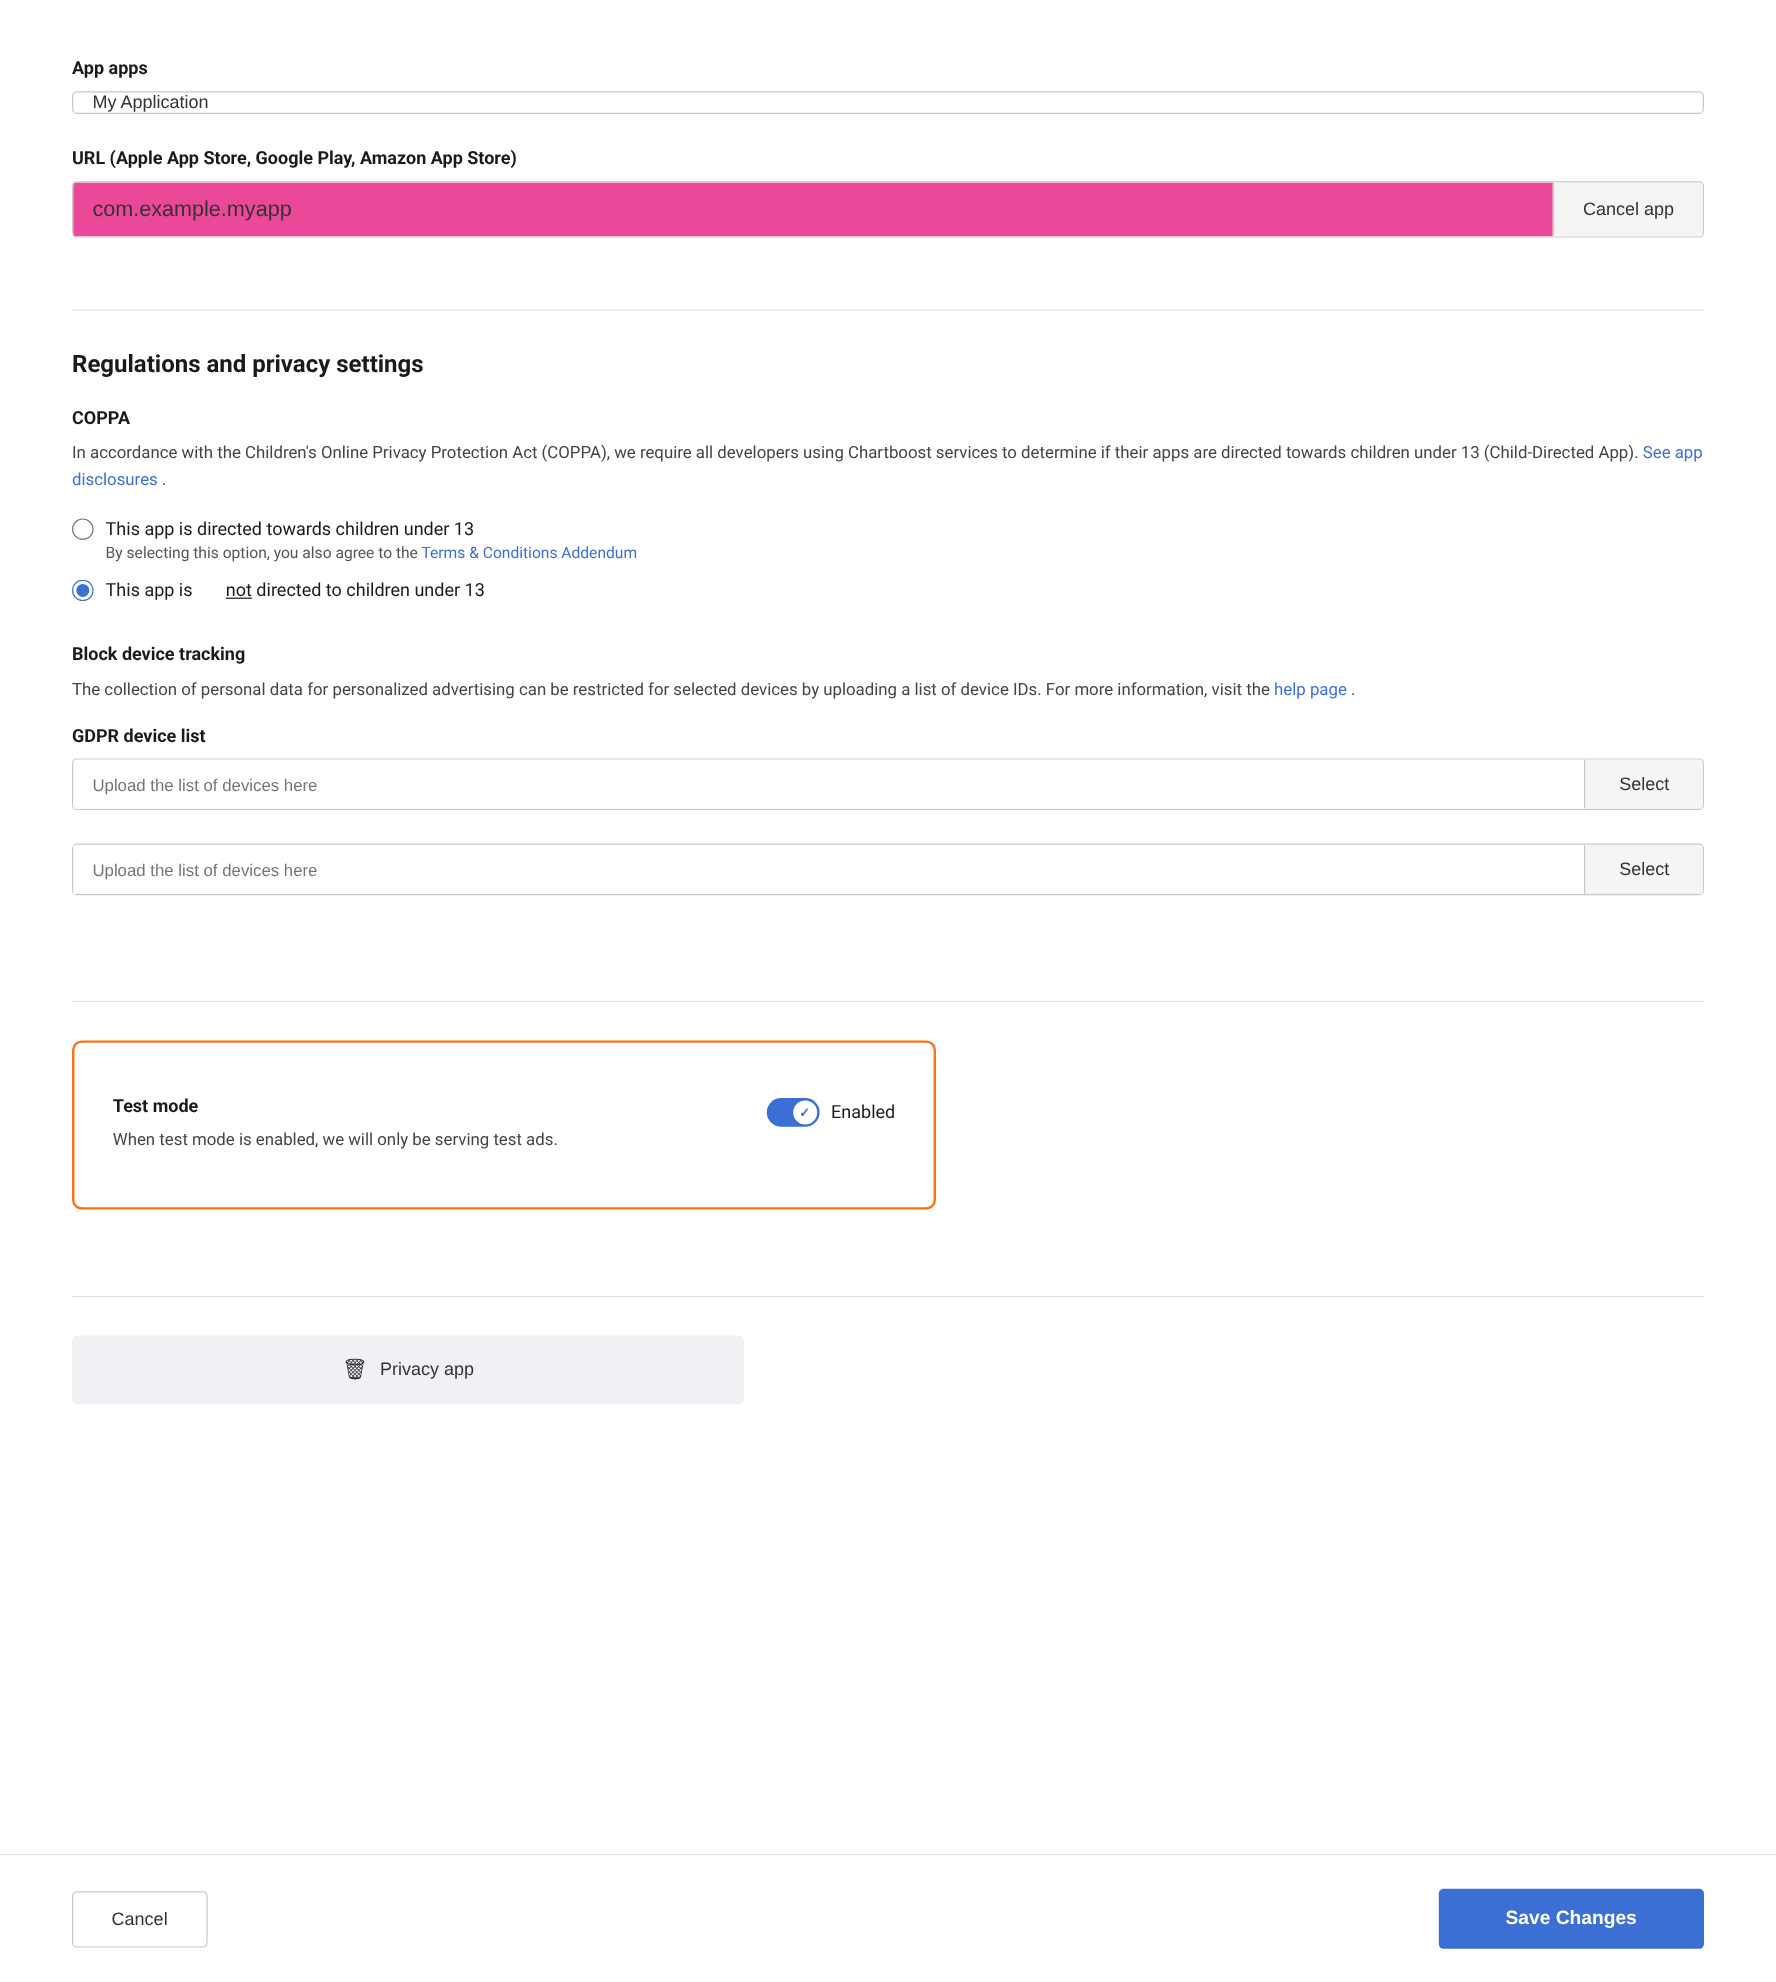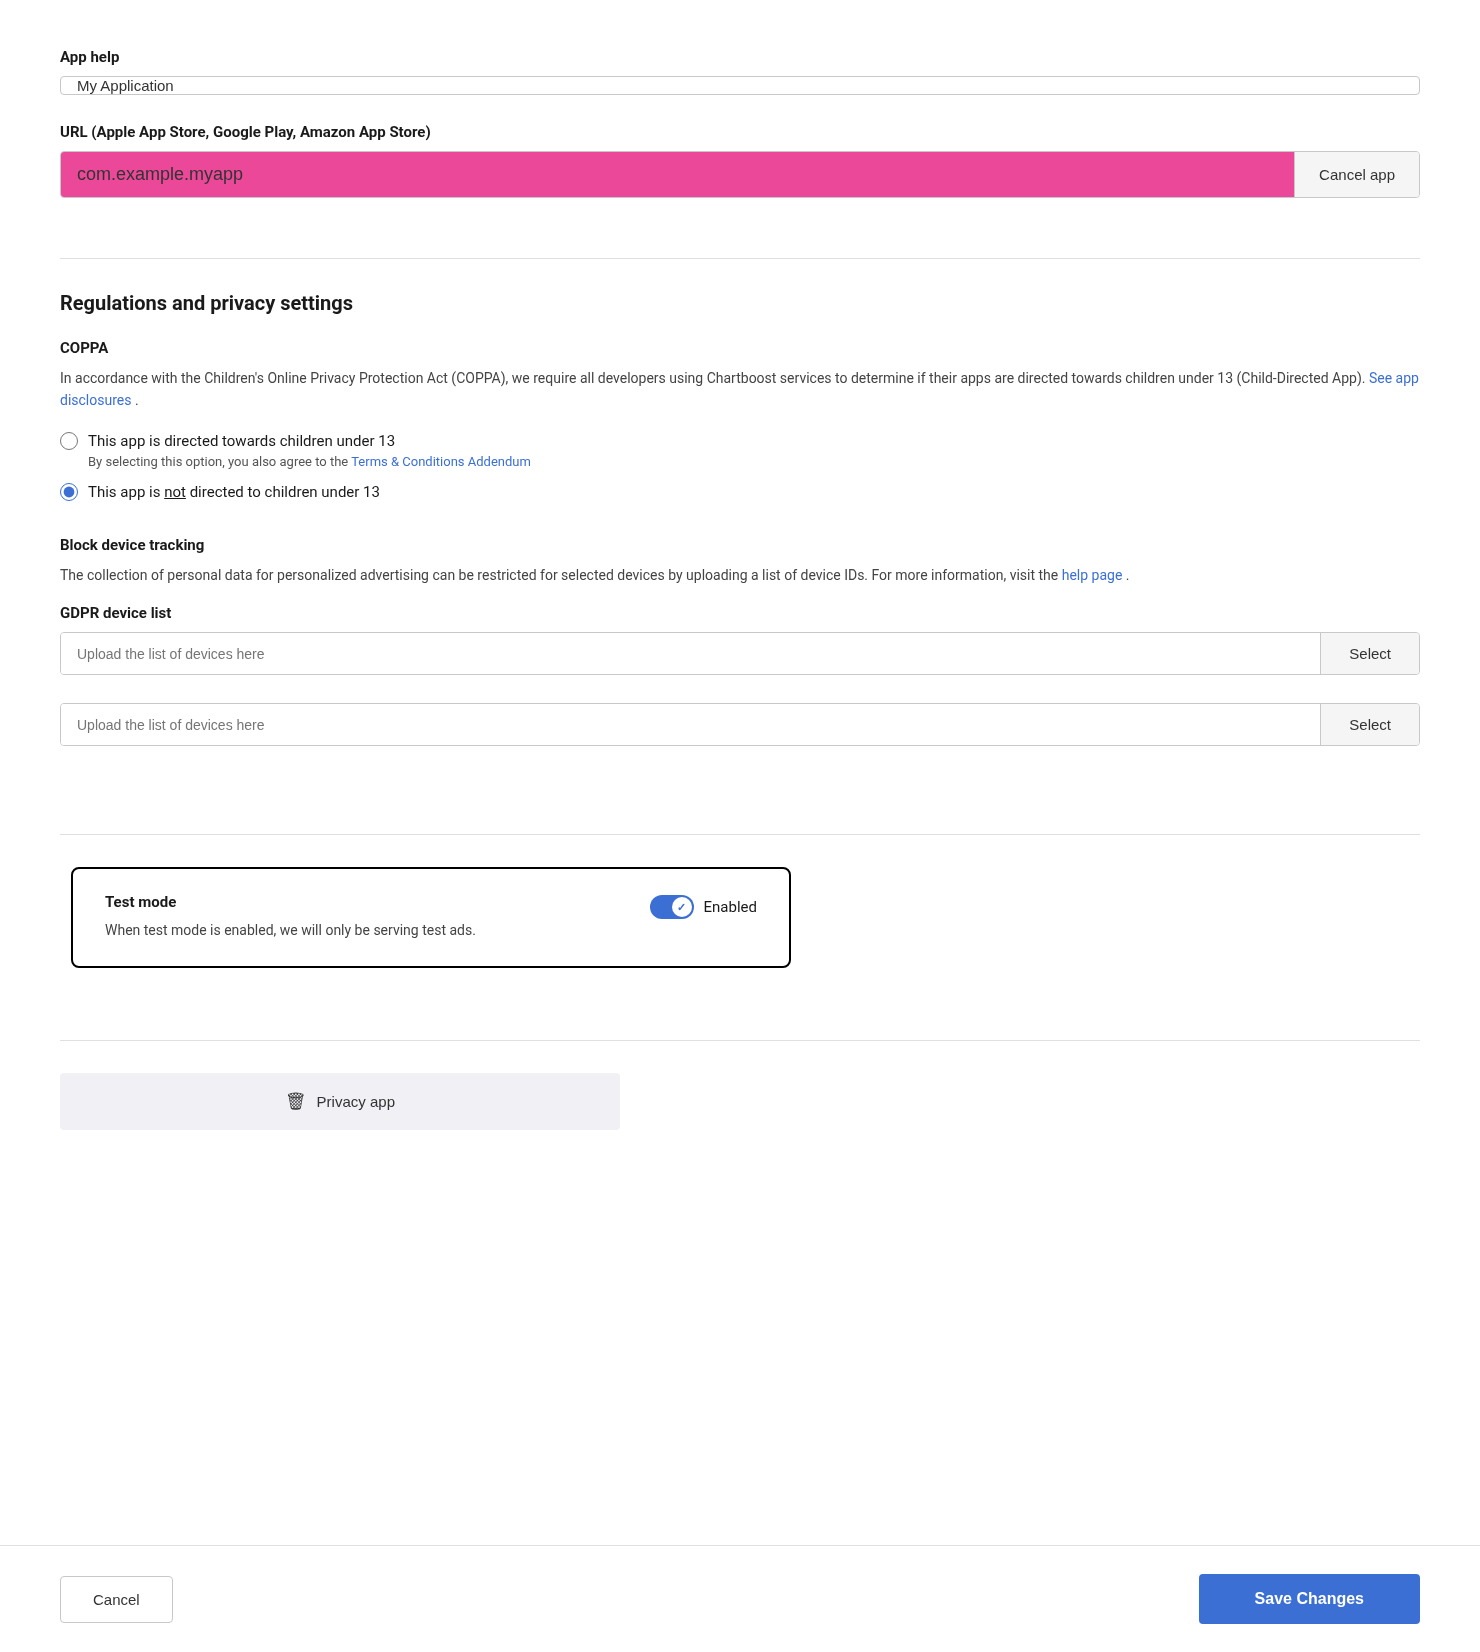--- a/index.html
+++ b/index.html
@@ -138,20 +138,21 @@
     }
 
     .radio-sublabel {
       font-size: 13px;
       color: #555;
       margin-top: 2px;
     }
 
     .underline {
       text-decoration: underline;
+      margin-left: 24px;
     }
 
     .device-list-section {
       margin-bottom: 28px;
     }
 
     .device-list-section .field-label {
       margin-bottom: 10px;
     }
 
@@ -177,29 +178,28 @@
       border: none;
       border-left: 1px solid #c8c8c8;
       padding: 12px 28px;
       font-size: 15px;
       font-weight: 500;
       color: #333;
       cursor: pointer;
     }
 
     .test-mode-box {
-      border: 2px solid #000000;
+      border: 2px solid #f97316;
       border-radius: 8px;
-      padding: 24px 32px;
+      padding: 44px 32px;
       display: flex;
       align-items: flex-start;
       justify-content: space-between;
       margin-bottom: 40px;
       max-width: 720px;
-      margin-left: 11px;
     }
 
     .test-mode-content {
       flex: 1;
     }
 
     .test-mode-title {
       font-weight: 700;
       font-size: 15px;
       margin-bottom: 8px;
@@ -314,21 +314,21 @@
       cursor: pointer;
       font-weight: 600;
     }
   </style>
 </head>
 <body>
 
 <div class="page-wrapper">
 
   <div class="section">
-    <div class="field-label">App help</div>
+    <div class="field-label">App apps</div>
     <input class="text-input" type="text" value="My Application" style="">
   </div>
 
   <div class="section">
     <div class="field-label">URL (Apple App Store, Google Play, Amazon App Store)</div>
     <div class="input-with-button">
       <input type="text" value="com.example.myapp" style="">
       <button class="connect-btn">Cancel app</button>
     </div>
   </div>

